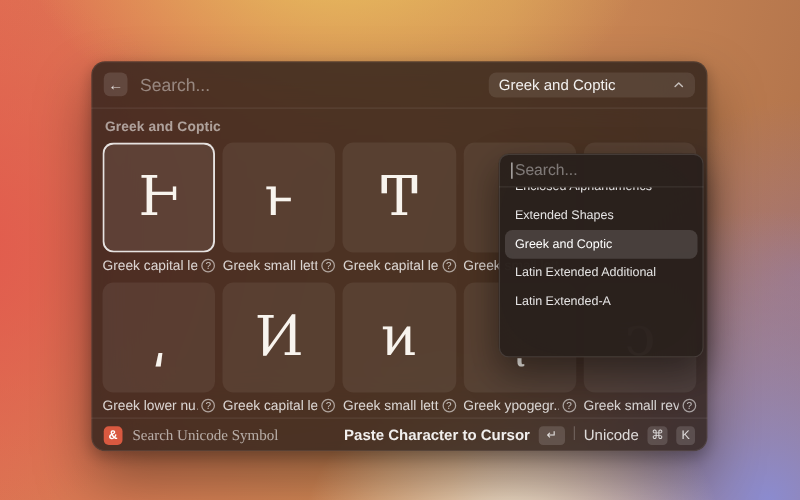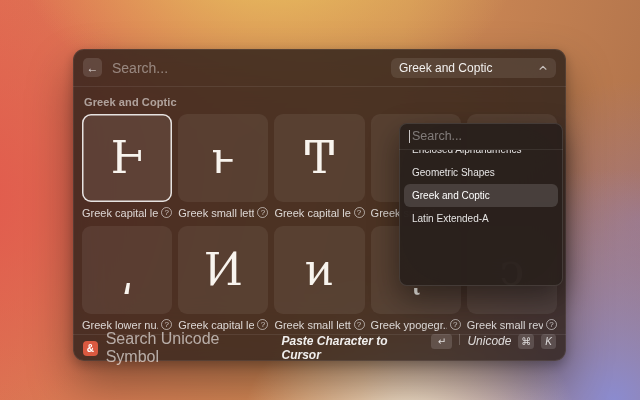--- a/index.html
+++ b/index.html
@@ -72,22 +72,22 @@
   .dd-item{ height:23px; display:flex; align-items:center; padding:0 8px; border-radius:6px;
         font-size:10px; color:rgba(255,255,255,.88); white-space:nowrap; }
   .dd-item.selected{ background:rgba(255,255,255,.14); color:#fff; }
 
   
   .ftr{ height:27px; flex:0 0 27px; border-top:1px solid rgba(255,255,255,.08);
         display:flex; align-items:center; padding:0 10px; gap:8px; }
   .app-ico{ width:15px; height:15px; border-radius:4px; background:#d95940;
         display:flex; align-items:center; justify-content:center;
         font-size:10px; font-weight:700; color:#fff; }
-  .app-name{ font-size:16px; color:rgba(255,255,255,.6); }
-  .ftr-right{ margin-left:auto; display:flex; gap:7px;font-style:italic; }
+  .app-name{ font-size:12px; color:rgba(255,255,255,.6);font-family:Liberation Serif, serif; }
+  .ftr-right{ margin-left:auto; display:flex; gap:7px; }
   .primary-action{ font-size:12px; font-weight:600; color:rgba(255,255,255,.92); }
   .key{ height:15px; min-width:15px; padding:0 3px; border-radius:3.5px;
         background:rgba(255,255,255,.14); display:flex; align-items:center; justify-content:center;
         font-size:10px; color:rgba(255,255,255,.8); }
   .key.wide{ min-width:21px; }
   .vdiv{ width:1px; height:11px; background:rgba(255,255,255,.2); }
   .actions-lbl{ font-size:12px; font-weight:500; color:rgba(255,255,255,.82); }
 </style>
 </head>
 <body>
@@ -206,22 +206,23 @@
     </div>
 
     <div class="dd-panel">
       <div class="dd-search">
         <span class="caret"></span>
         <span>Search...</span>
       </div>
       <div class="dd-viewport">
         <div class="dd-list">
           <div class="dd-item">Enclosed Alphanumerics</div>
-          <div class="dd-item">Geometric Shapes</div>
+          <div class="dd-item">Extended Shapes</div>
           <div class="dd-item selected">Greek and Coptic</div>
+          <div class="dd-item">Latin Extended Additional</div>
           <div class="dd-item">Latin Extended-A</div>
         </div>
       </div>
     </div>
   </div>
 
   <div class="ftr">
     <div class="app-ico">&amp;</div>
     <div class="app-name">Search Unicode Symbol</div>
     <div class="ftr-right">

